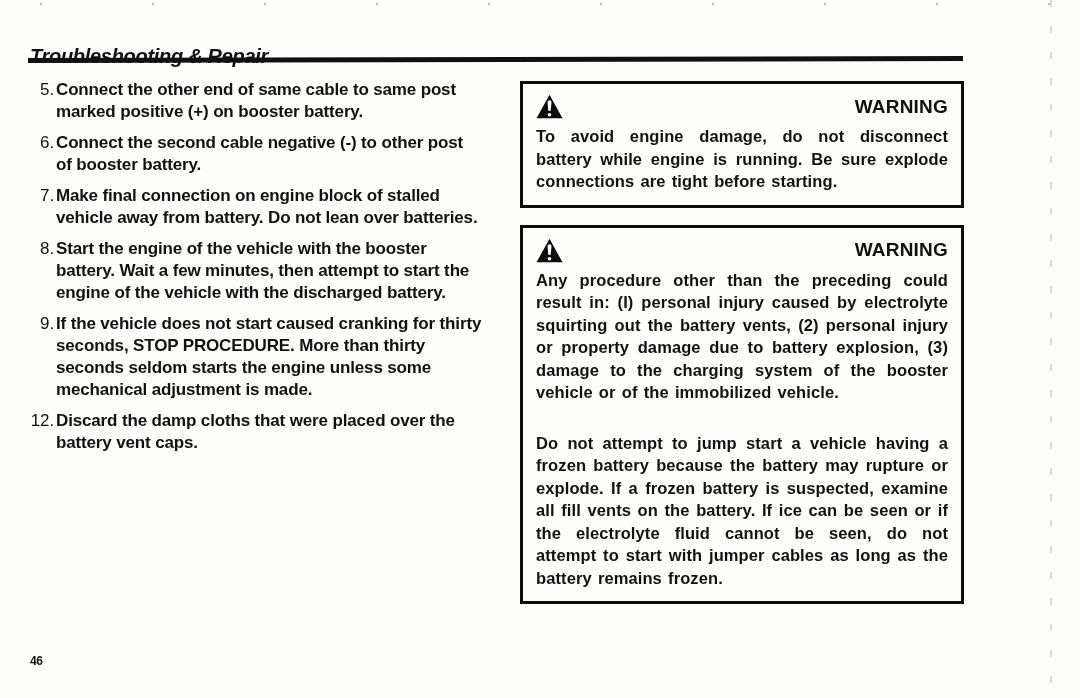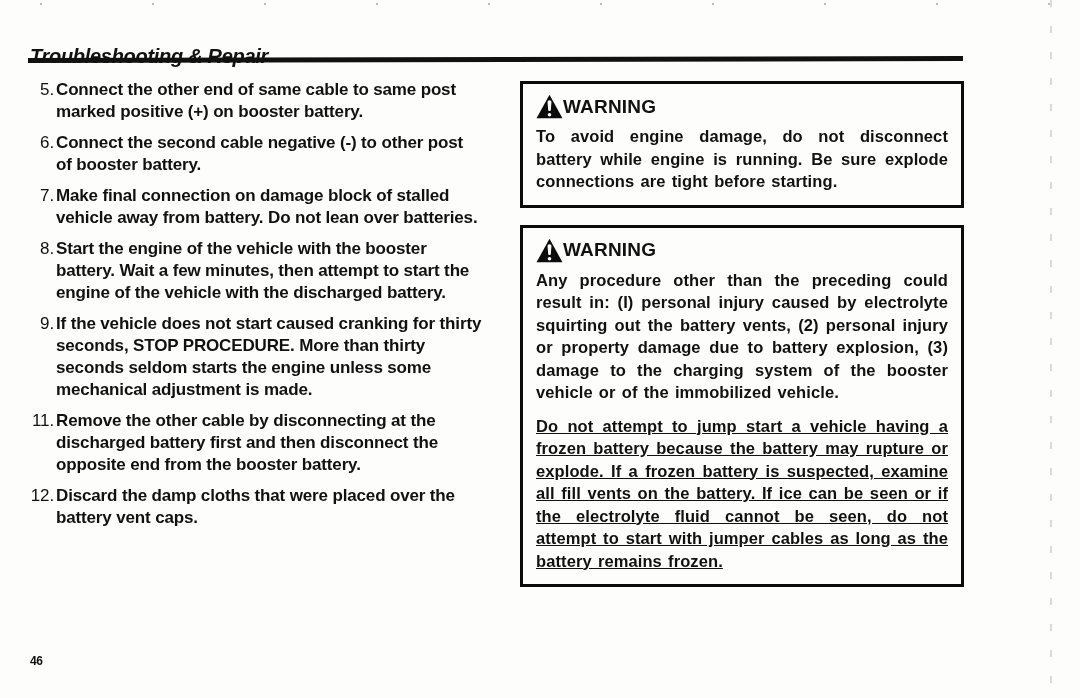--- a/index.html
+++ b/index.html
@@ -58,34 +58,34 @@
 
   
   .warnings { position:absolute; left:520px; top:81px; width:444px; }
   .warn-box {
     border:3px solid #0c0c0c;
     padding:8px 13px 12px 13px;
     margin:0 0 17px 0;
     background:var(--paper);
   }
   .warn-title {
-    display:flex; justify-content:flex-start; align-items:center;
-    gap:0; margin:2px 0 4px 0;
+    display:flex; justify-content:space-between; align-items:center;
+    gap:7px; margin:2px 0 4px 0;
   }
   .warn-icon { display:inline-flex; line-height:0; }
   .warn-label {
     font-weight:bold; font-size:19px; letter-spacing:0.2px;
   }
   .warn-box p {
     margin:6px 0 0 0;
     font-weight:bold; font-size:16.5px; line-height:22.5px;
     text-align:justify;
     letter-spacing:0.1px; word-spacing:1.5px;
   }
-  .warn-box p + p { margin-top:11px;text-decoration:underline; }
+  .warn-box p + p { margin-top:28px; }
 
   
   .page-number {
     position:absolute; left:30px; top:654px;
     font-weight:bold; font-size:12px; letter-spacing:-0.3px;
   }
 </style>
 </head>
 <body>
 
@@ -99,33 +99,29 @@
     <li class="step">
       <span class="num">5.</span>
       <span class="txt">Connect the other end of same cable to same post marked positive (+) on booster battery.</span>
     </li>
     <li class="step">
       <span class="num">6.</span>
       <span class="txt">Connect the second cable negative (-) to other post of booster battery.</span>
     </li>
     <li class="step">
       <span class="num">7.</span>
-      <span class="txt">Make final connection on damage block of stalled vehicle away from battery. Do not lean over batteries.</span>
+      <span class="txt">Make final connection on engine block of stalled vehicle away from battery. Do not lean over batteries.</span>
     </li>
     <li class="step">
       <span class="num">8.</span>
       <span class="txt">Start the engine of the vehicle with the booster battery. Wait a few minutes, then attempt to start the engine of the vehicle with the discharged battery.</span>
     </li>
     <li class="step">
       <span class="num">9.</span>
       <span class="txt">If the vehicle does not start caused cranking for thirty seconds, STOP PROCEDURE. More than thirty seconds seldom starts the engine unless some mechanical adjustment is made.</span>
-    </li>
-    <li class="step">
-      <span class="num">11.</span>
-      <span class="txt">Remove the other cable by disconnecting at the discharged battery first and then disconnect the opposite end from the booster battery.</span>
     </li>
     <li class="step">
       <span class="num">12.</span>
       <span class="txt">Discard the damp cloths that were placed over the battery vent caps.</span>
     </li>
   </ol>
 
 <div class="warnings">
     <section class="warn-box">
       <div class="warn-title">

